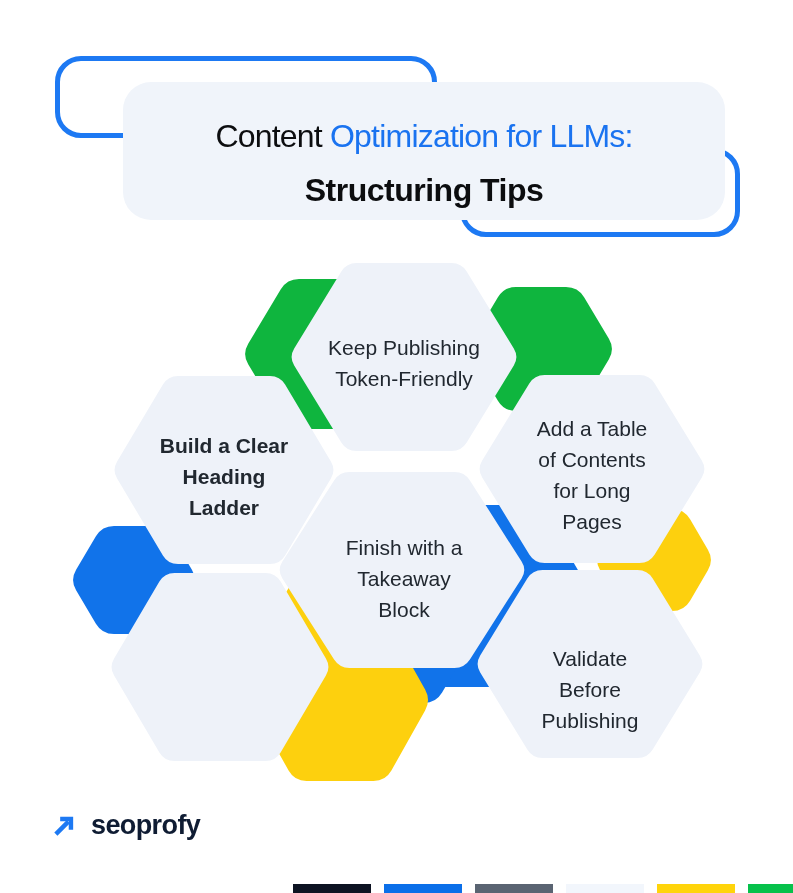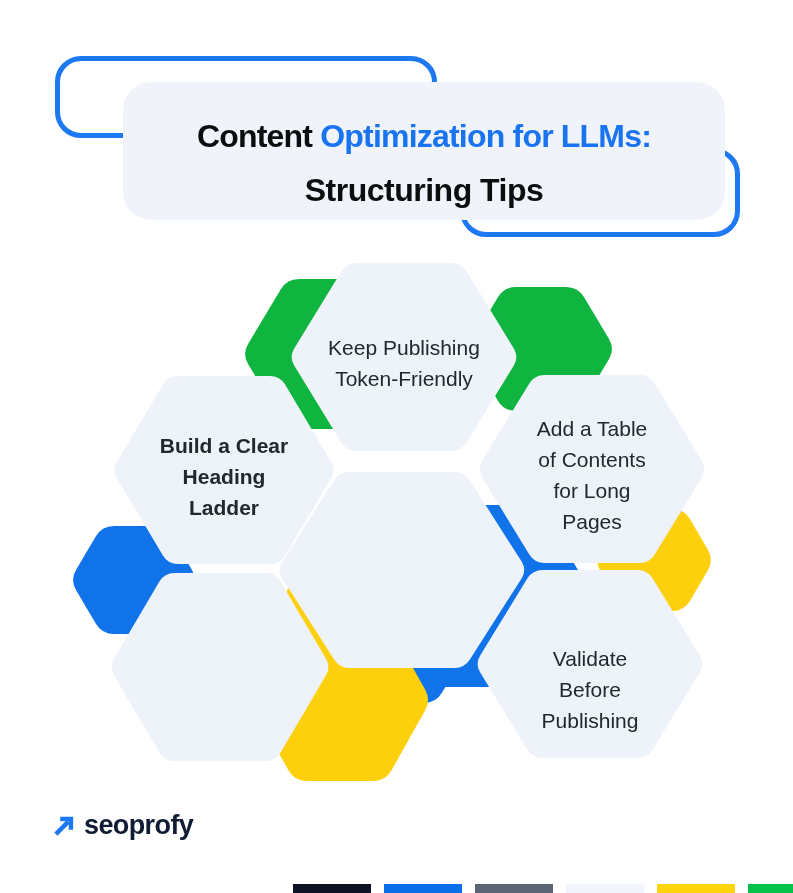--- a/index.html
+++ b/index.html
@@ -36,21 +36,21 @@
   .title-card{
     position:absolute;
     left:123px;top:82px;width:602px;height:138px;
     background:var(--card-bg);
     border-radius:28px;
     z-index:2;
     display:flex;flex-direction:column;align-items:center;
     padding-top:27px;box-sizing:border-box;
   }
   .title-line1{
-    font-size:32px;font-weight:700;letter-spacing:-0.8px;
+    font-size:32px;font-weight:400;letter-spacing:-0.8px;
     line-height:54px;color:var(--title-text);white-space:pre;
   }
   .title-line1 .hl{color:var(--hl);}
   .title-line2{
     font-size:32px;font-weight:700;letter-spacing:-0.5px;
     line-height:54px;color:var(--title-text);
   }
   
   .hex-svg{position:absolute;left:0;top:0;z-index:0;}
   .hex-label{
@@ -59,21 +59,21 @@
     z-index:3;
     text-align:center;
     white-space:pre-line;
     font-size:21px;line-height:31px;
     color:var(--hex-text);
     width:max-content;
   }
   
   .logo{
     position:absolute;left:52px;top:810px;
-    display:flex;align-items:center;gap:7px;
+    display:flex;align-items:center;gap:14px;
     z-index:3;
   }
   .logo-text{
     font-size:27px;font-weight:700;letter-spacing:-0.6px;
     color:var(--navy);
   }
   
   .footer-bar{
     position:absolute;left:293px;top:884px;height:9px;
     display:flex;gap:13px;z-index:3;
@@ -112,20 +112,23 @@
 
   <div class="hex-label" style="left:404px;top:363px;">Keep Publishing
 Token-Friendly</div>
   <div class="hex-label" style="left:224px;top:476px;font-weight:bold;">Build a Clear
 Heading
 Ladder</div>
   <div class="hex-label" style="left:592px;top:475px;text-align:center;">Add a Table
 of Contents
 for Long
 Pages</div>
+  <div class="hex-label" style="left:404px;top:578px;">Finish with a
+Takeaway
+Block</div>
   <div class="hex-label" style="left:590px;top:670px;margin-top:19px;">Validate
 Before
 Publishing</div>
 
   <div class="logo">
     <svg width="25" height="25" viewBox="0 0 26 26">
       <path d="M4 22 L17 9" stroke="#1d79f3" stroke-width="4.6" fill="none"></path>
       <path d="M8.5 6.3 L19.7 6.3 L19.7 17.5" stroke="#1d79f3" stroke-width="4.6" fill="none"></path>
     </svg>
     <span class="logo-text">seoprofy</span>

